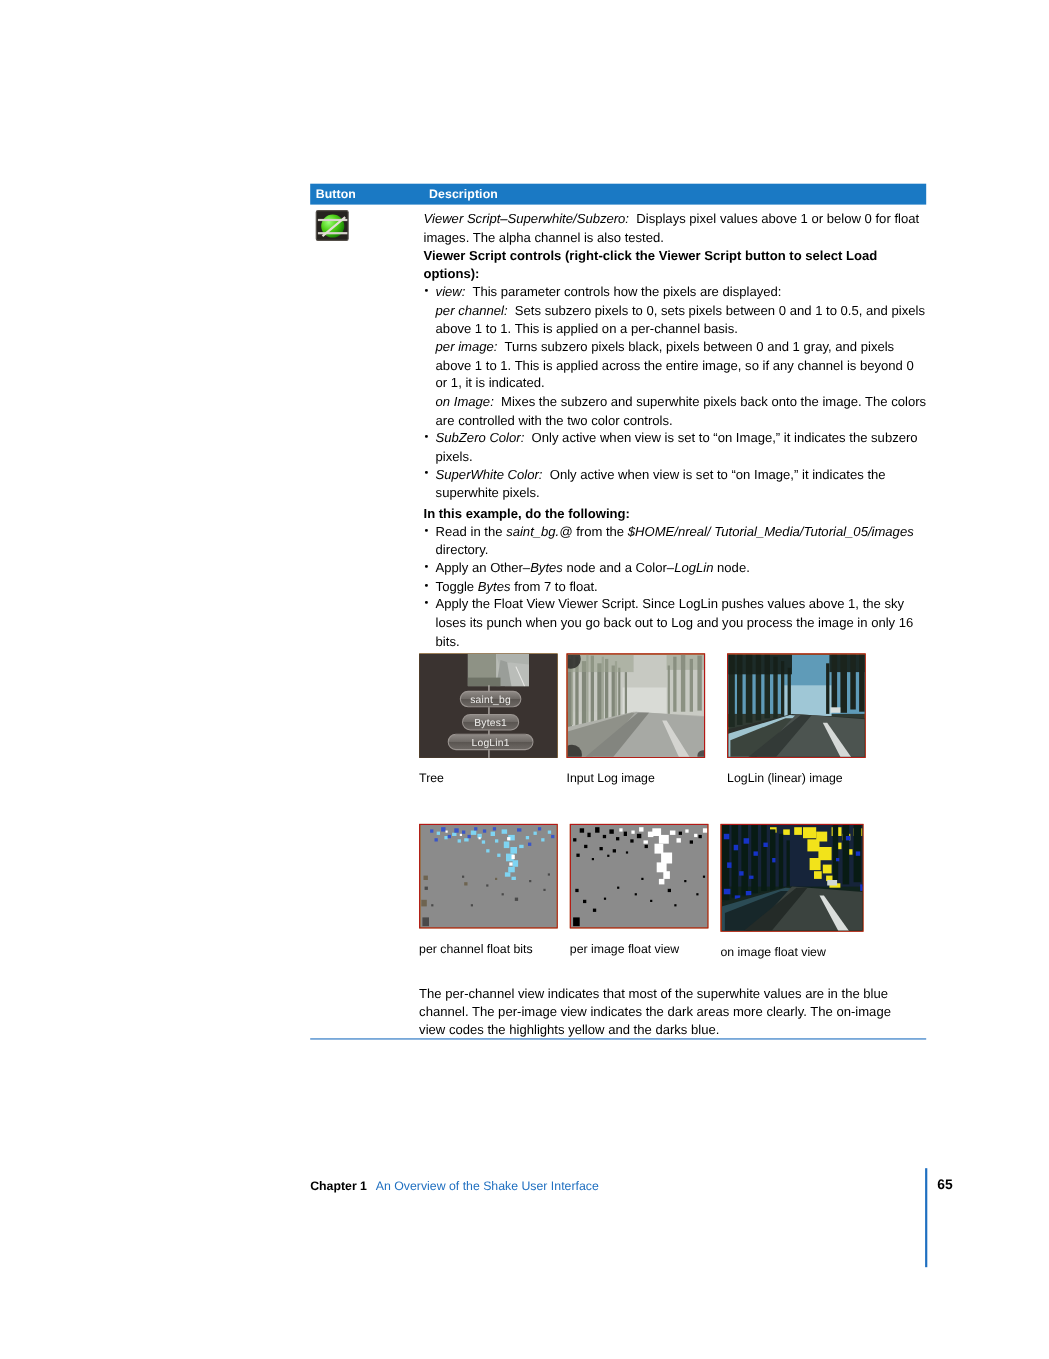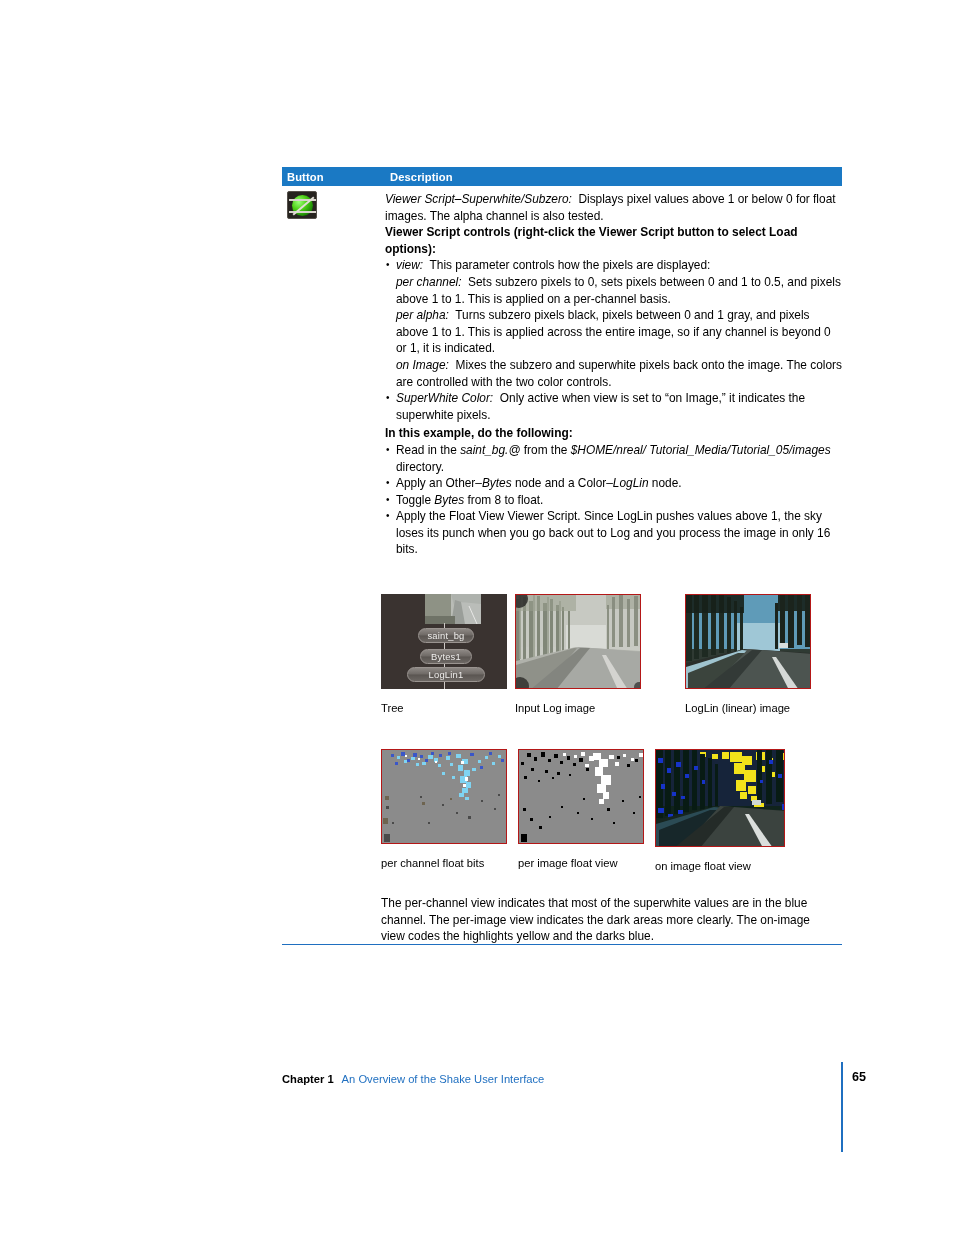--- a/index.html
+++ b/index.html
@@ -256,37 +256,40 @@
 
         <div class="bold-line">Viewer Script controls (right-click the Viewer Script button to select Load options):</div>
 
         <ul class="bl">
           <li>
             <i>view:</i>&nbsp; <span>This parameter controls how the pixels are displayed:</span>
             <div class="sub" style="padding-left:0">
               <i>per channel:</i>&nbsp; <span>Sets subzero pixels to 0, sets pixels between 0 and 1 to 0.5, and pixels above 1 to 1. This is applied on a per-channel basis.</span>
             </div>
             <div class="sub" style="padding-left:0">
-              <i>per alpha:</i>&nbsp; <span>Turns subzero pixels black, pixels between 0 and 1 gray, and pixels above 1 to 1. This is applied across the entire image, so if any channel is beyond 0 or 1, it is indicated.</span>
+              <i>per image:</i>&nbsp; <span>Turns subzero pixels black, pixels between 0 and 1 gray, and pixels above 1 to 1. This is applied across the entire image, so if any channel is beyond 0 or 1, it is indicated.</span>
             </div>
             <div class="sub" style="padding-left:0">
               <i>on Image:</i>&nbsp; <span>Mixes the subzero and superwhite pixels back onto the image. The colors are controlled with the two color controls.</span>
             </div>
           </li>
           <li>
+            <i>SubZero Color:</i>&nbsp; <span>Only active when view is set to “on Image,” it indicates the subzero pixels.</span>
+          </li>
+          <li>
             <i>SuperWhite Color:</i>&nbsp; <span>Only active when view is set to “on Image,” it indicates the superwhite pixels.</span>
           </li>
         </ul>
 
         <div class="bold-line" style="margin-top:2px">In this example, do the following:</div>
 
         <ul class="bl">
           <li><span>Read in the </span><i>saint_bg.@</i><span> from the </span><i>$HOME/nreal/ Tutorial_Media/Tutorial_05/images</i><span> directory.</span></li>
           <li><span>Apply an Other–</span><i>Bytes</i><span> node and a Color–</span><i>LogLin</i><span> node.</span></li>
-          <li><span>Toggle </span><i>Bytes</i><span> from 8 to float.</span></li>
+          <li><span>Toggle </span><i>Bytes</i><span> from 7 to float.</span></li>
           <li><span>Apply the Float View Viewer Script. Since LogLin pushes values above 1, the sky loses its punch when you go back out to Log and you process the image in only 16 bits.</span></li>
         </ul>
 
       </div>
     </div>
   </div>
 
   <div class="figrow" style="left:365px; top:594px;">
 
     <div class="fig" style="width:126px; margin-right:8px;">
@@ -308,21 +311,21 @@
           <div class="nodewire" style="left:63px; top:49px; height:7px;"></div>
           <div class="node" style="left:39px; top:55px; width:52px;">Bytes1</div>
           <div class="nodewire" style="left:63px; top:70px; height:4px;"></div>
           <div class="node" style="left:26px; top:73px; width:78px;">LogLin1</div>
           <div class="nodewire" style="left:63px; top:88px; height:7px;"></div>
         </div>
       </div>
       <div class="caption">Tree</div>
     </div>
 
-    <div class="fig" style="width:102px; margin-right:24px;">
+    <div class="fig" style="width:102px; margin-right:0;">
       <div class="thumb redborder" style="width:126px; height:95px;">
         <svg width="126" height="95" viewBox="0 0 126 95" preserveAspectRatio="none">
           <rect width="126" height="95" fill="#c9cbc4"></rect>
           <rect x="0" y="0" width="126" height="52" fill="#c7c9c2"></rect>
 
           <rect x="50" y="30" width="40" height="26" fill="#d9dbd6"></rect>
 
           <g fill="#7e8475" opacity="0.95">
             <rect x="0" y="4" width="4" height="62"></rect>
               <rect x="7" y="2" width="3" height="64"></rect>

